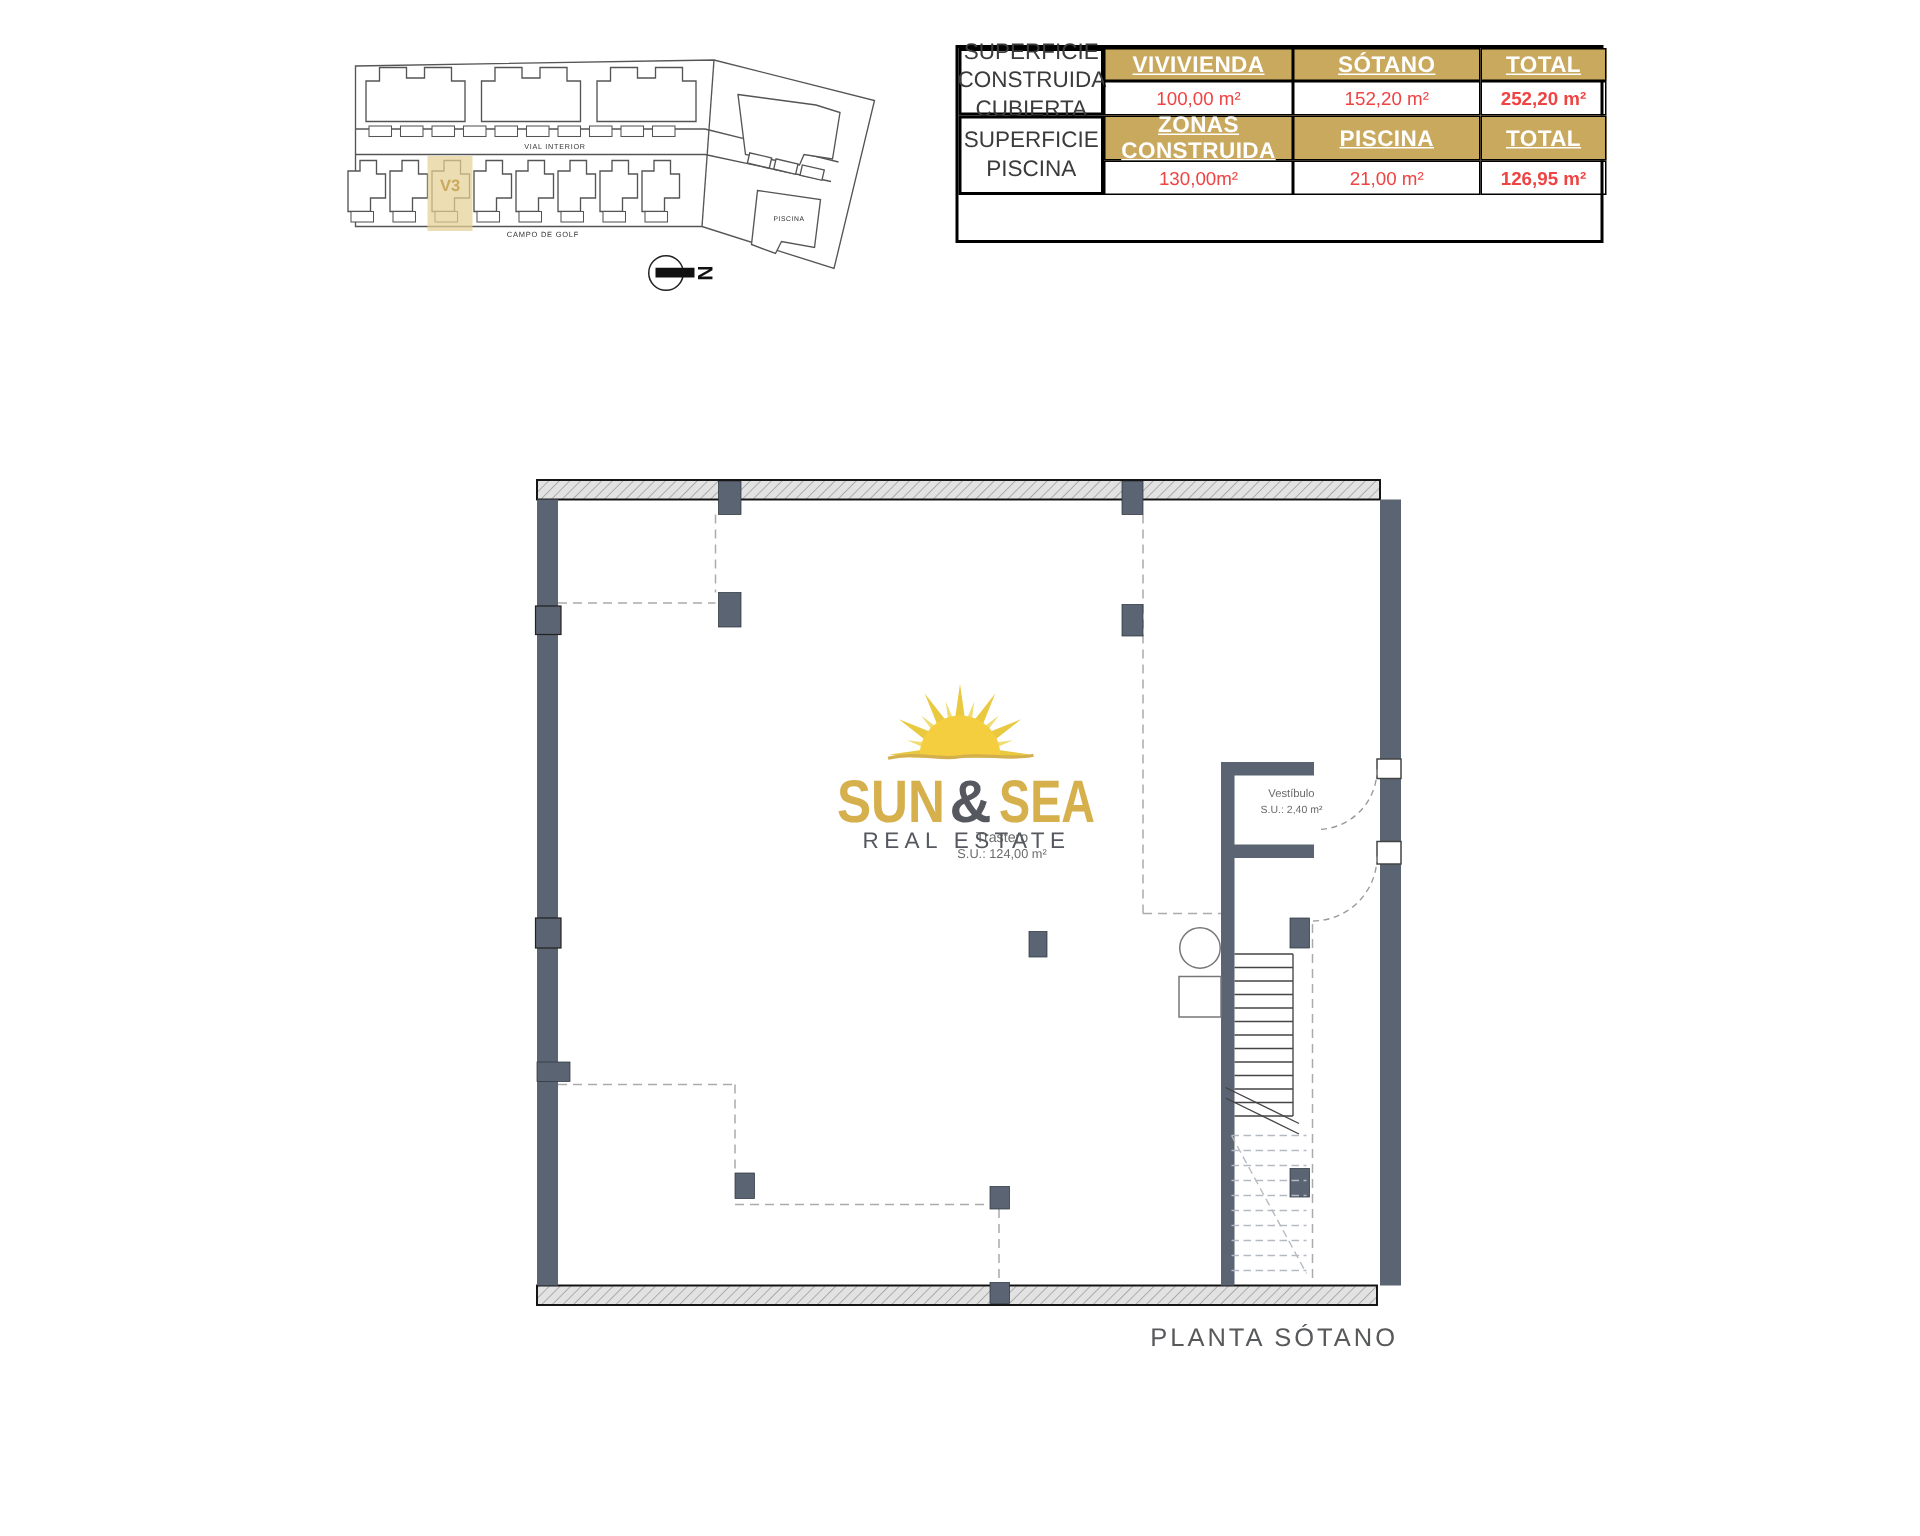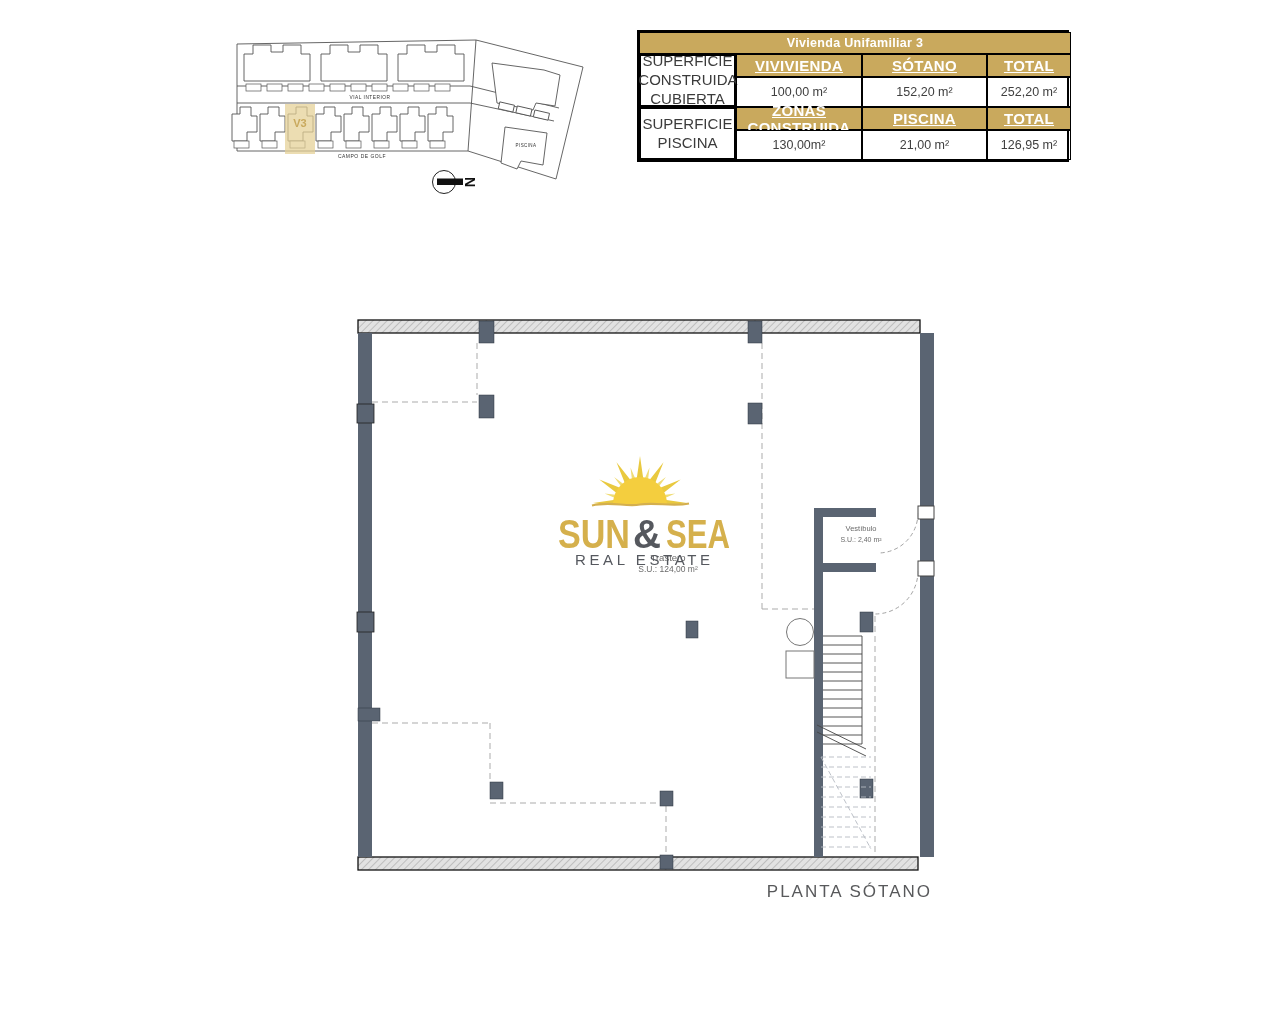--- a/index.html
+++ b/index.html
@@ -16,22 +16,22 @@
     grid-template-rows:22px 23px 30px 23px 30px;
     border:2px solid #000;box-sizing:border-box;background:#fff;
   }
   .cell{border:1.2px solid #000;display:flex;align-items:center;justify-content:center;
         text-align:center;box-sizing:border-box;padding:1px 2px;}
   .tan{background:#C9A95D;color:#fff;font-weight:700;}
   .title{grid-column:1/5;font-size:12.5px;letter-spacing:.3px;}
   .rowlabel{grid-column:1;grid-row:span 2;font-size:15px;color:#3b3b3b;
             line-height:1.25;border:2px solid #000;}
   .head{font-size:15px;letter-spacing:.3px;text-decoration:underline;}
-  .val{font-size:12.5px;color:#404040;}
-  .total{font-weight:400;}
+  .val{font-size:12.5px;color:#ef4444;}
+  .total{font-weight:700;}
 </style>
 </head>
 <body>
 
 <div class="stage">
 
 <svg width="1280" height="1024" viewBox="0 0 1280 1024">
   <defs>
     <pattern id="hatch" patternUnits="userSpaceOnUse" width="5" height="5" patternTransform="rotate(45)">
       <rect width="5" height="5" fill="#E2E2E2"></rect>
@@ -211,21 +211,20 @@
     <g font-weight="bold" font-size="40" stroke="none">
       <text x="558" y="548" fill="#D5B04C" textLength="72" lengthAdjust="spacingAndGlyphs">SUN</text>
       <text x="633" y="548" fill="#55585E" textLength="28" lengthAdjust="spacingAndGlyphs">&amp;</text>
       <text x="666" y="548" fill="#D5B04C" textLength="64" lengthAdjust="spacingAndGlyphs">SEA</text>
     </g>
     <text x="575" y="565" font-size="15" fill="#55585E" textLength="140" lengthAdjust="spacing" letter-spacing="5">REAL ESTATE</text>
   </g>
 </svg>
 
   <div class="area-table">
-    <div class="cell tan title">Vivienda Unifamiliar 3</div>
 
     <div class="cell rowlabel">SUPERFICIE CONSTRUIDA CUBIERTA</div>
     <div class="cell tan head">VIVIVIENDA</div>
     <div class="cell tan head">SÓTANO</div>
     <div class="cell tan head">TOTAL</div>
     <div class="cell val">100,00 m²</div>
     <div class="cell val">152,20 m²</div>
     <div class="cell val total">252,20 m²</div>
 
     <div class="cell rowlabel">SUPERFICIE PISCINA</div>

